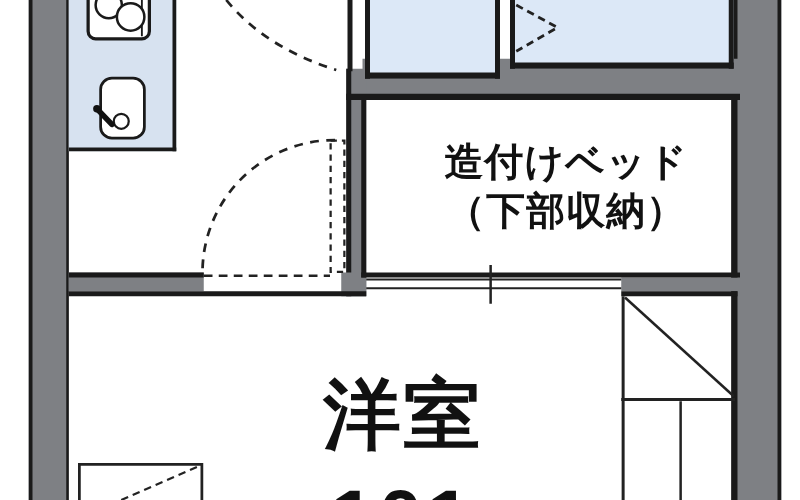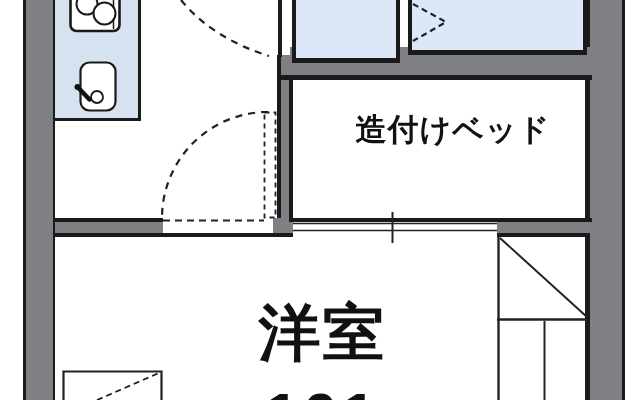--- a/index.html
+++ b/index.html
@@ -81,19 +81,20 @@
     <g>
       <rect x="80.5" y="62.5" width="35" height="48" rx="9" fill="#fff" stroke="#1a1a1a" stroke-width="2.2"></rect>
       <circle cx="97" cy="97" r="6" fill="#fff" stroke="#1a1a1a" stroke-width="1.8"></circle>
       <line x1="78" y1="87.5" x2="89.5" y2="99.5" stroke="#111" stroke-width="4.5" stroke-linecap="round"></line>
       <circle cx="77.5" cy="87" r="3" fill="#111"></circle>
     </g>
   </svg>
 
   <div class="abs label bed-label" style="left:293px;top:110px;width:295px;">
     <div>造付けベッド</div>
+    <div>（下部収納）</div>
   </div>
 
   <div class="abs label big-label" style="left:200px;top:302px;width:245px;">洋室</div>
 
   <div class="abs label big-label" style="left:200px;top:384px;width:245px;letter-spacing:4px;">101</div>
 
 </div>
 
 </body></html>

